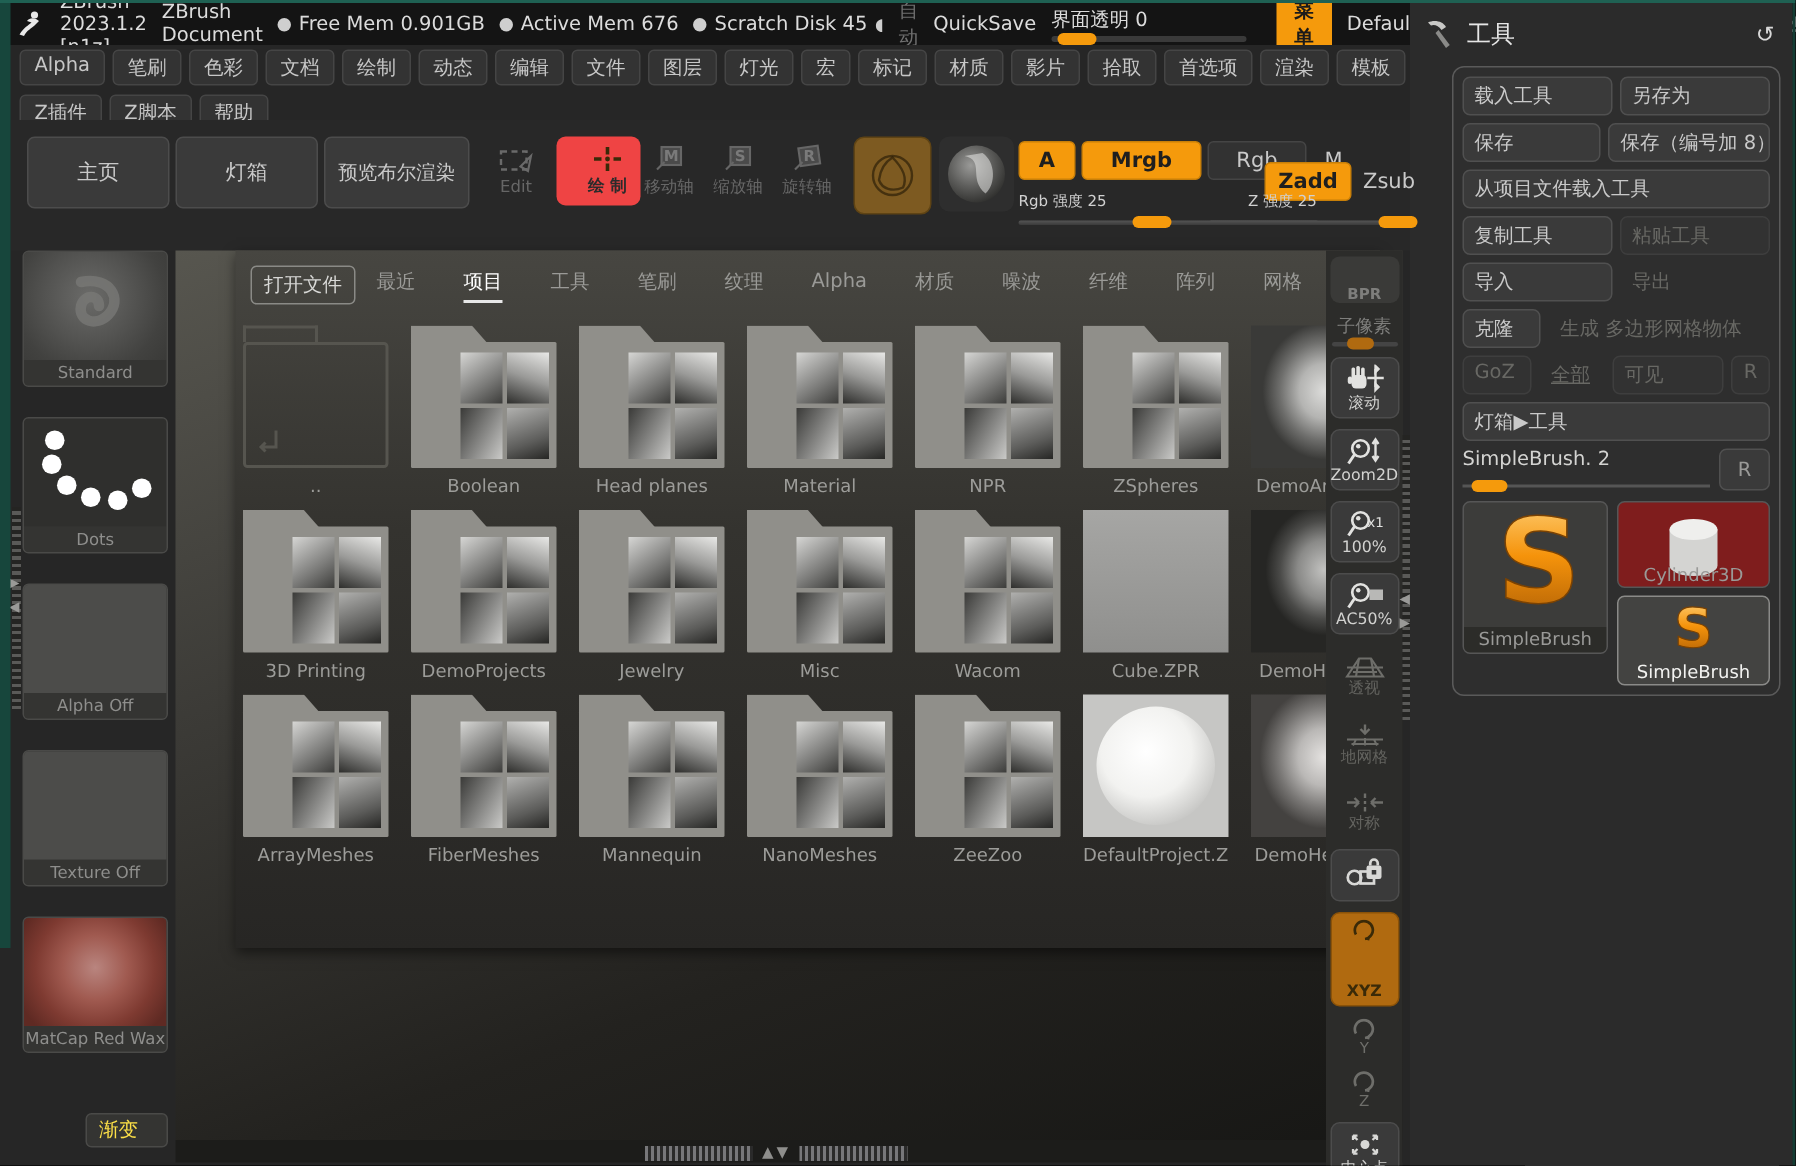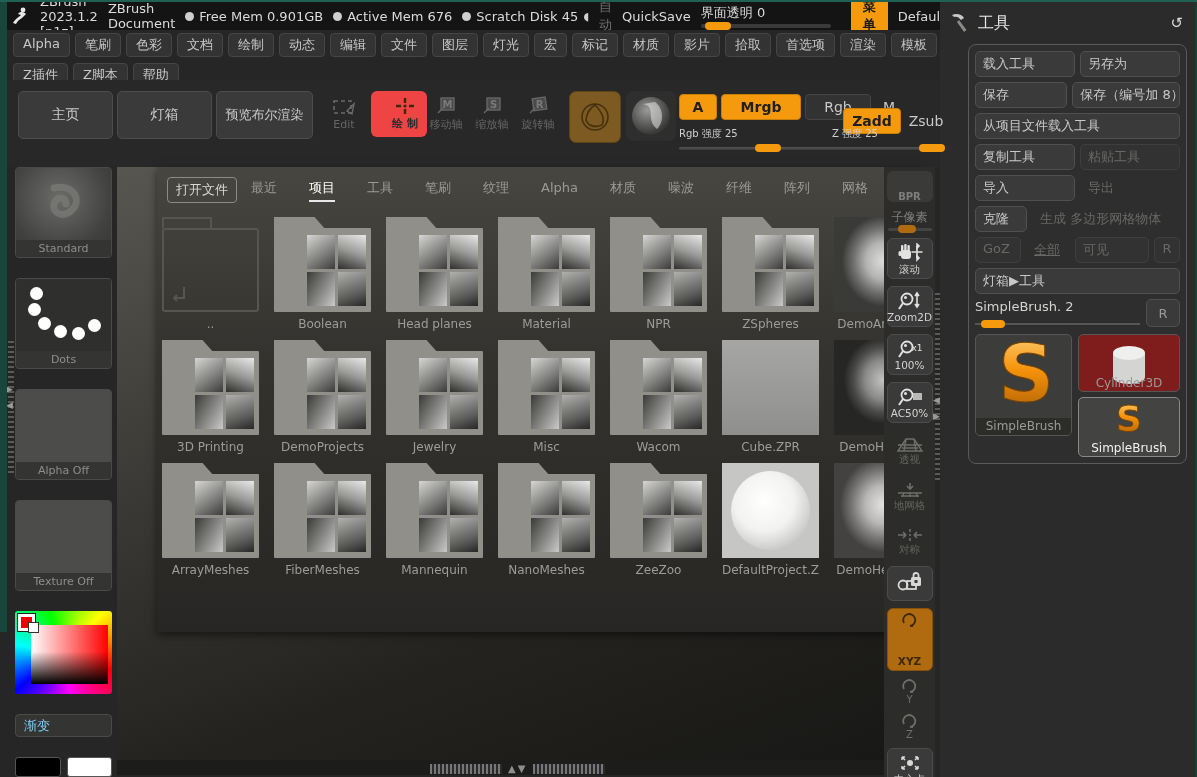--- a/index.html
+++ b/index.html
@@ -65,21 +65,21 @@
   .t-dots i{position:absolute;width:13px;height:13px;border-radius:50%;background:#fff;}
   .t-flat{background:#4c4c4a;}
   .t-matcap{background:radial-gradient(circle at 50% 46%, #b9857f 0%, #a05a50 35%, #7e3a31 65%, #5f2a23 90%);}
   .picker{height:88px;position:relative;border-radius:3px;overflow:hidden;
           background:conic-gradient(from 45deg, #ff0 ,#f00 18%, #f0f 35%, #00f 52%, #0ff 65%, #0f0 82%, #ff0 100%);}
   .picker .sv{position:absolute;left:16px;top:14px;right:4px;bottom:10px;
           background:linear-gradient(to top, #000, rgba(0,0,0,0) 55%),linear-gradient(to right, #fff, #f00);}
   .picker .cur{position:absolute;left:13px;top:11px;width:9px;height:9px;background:#fff;border:1px solid #333;}
   .picker .swatch{position:absolute;left:3px;top:3px;width:17px;height:17px;background:#e00;border:3px solid #fff;outline:1px solid #222;box-sizing:border-box;}
   .grad-btn{height:21px;line-height:21px;background:#343432;border:1px solid #4a4a48;border-radius:4px;
-            color:#7dd3fc;padding-left:8px;font-size:13px;}
+            color:#fde047;padding-left:8px;font-size:13px;margin-left:42px;}
   .swatches{display:flex;gap:6px;}
   .sw{height:18px;flex:1;border-radius:3px;}
   .sw-main{background:#000;border:1px solid #555;}
   .sw-sec{background:#fff;border:1px solid #555;}
 
   
   .canvas{position:absolute;left:117px;top:167px;width:818px;height:593px;
           background:linear-gradient(160deg,#57564f 0%, #3c3b37 35%, #23221f 70%, #171715 100%);}
   .canvas-bottom{position:absolute;left:117px;top:760px;width:818px;height:15px;background:#1c1c1a;}
   .lightbox{position:absolute;left:117px;top:167px;width:763px;height:465px;overflow:hidden;
@@ -396,20 +396,24 @@
       <div class="ls-label">Dots</div>
     </div>
     <div class="ls-item">
       <div class="ls-thumb t-flat"></div>
       <div class="ls-label">Alpha Off</div>
     </div>
     <div class="ls-item">
       <div class="ls-thumb t-flat"></div>
       <div class="ls-label">Texture Off</div>
     </div>
+    <div class="ls-item">
+      <div class="ls-thumb t-matcap"></div>
+      <div class="ls-label">MatCap Red Wax</div>
+    </div>
     <div class="picker">
       <div class="sv"></div>
       <div class="swatch"></div>
       <div class="cur"></div>
     </div>
     <div class="grad-btn">渐变</div>
     <div class="swatches">
       <div class="sw sw-main"></div>
       <div class="sw sw-sec"></div>
     </div>

